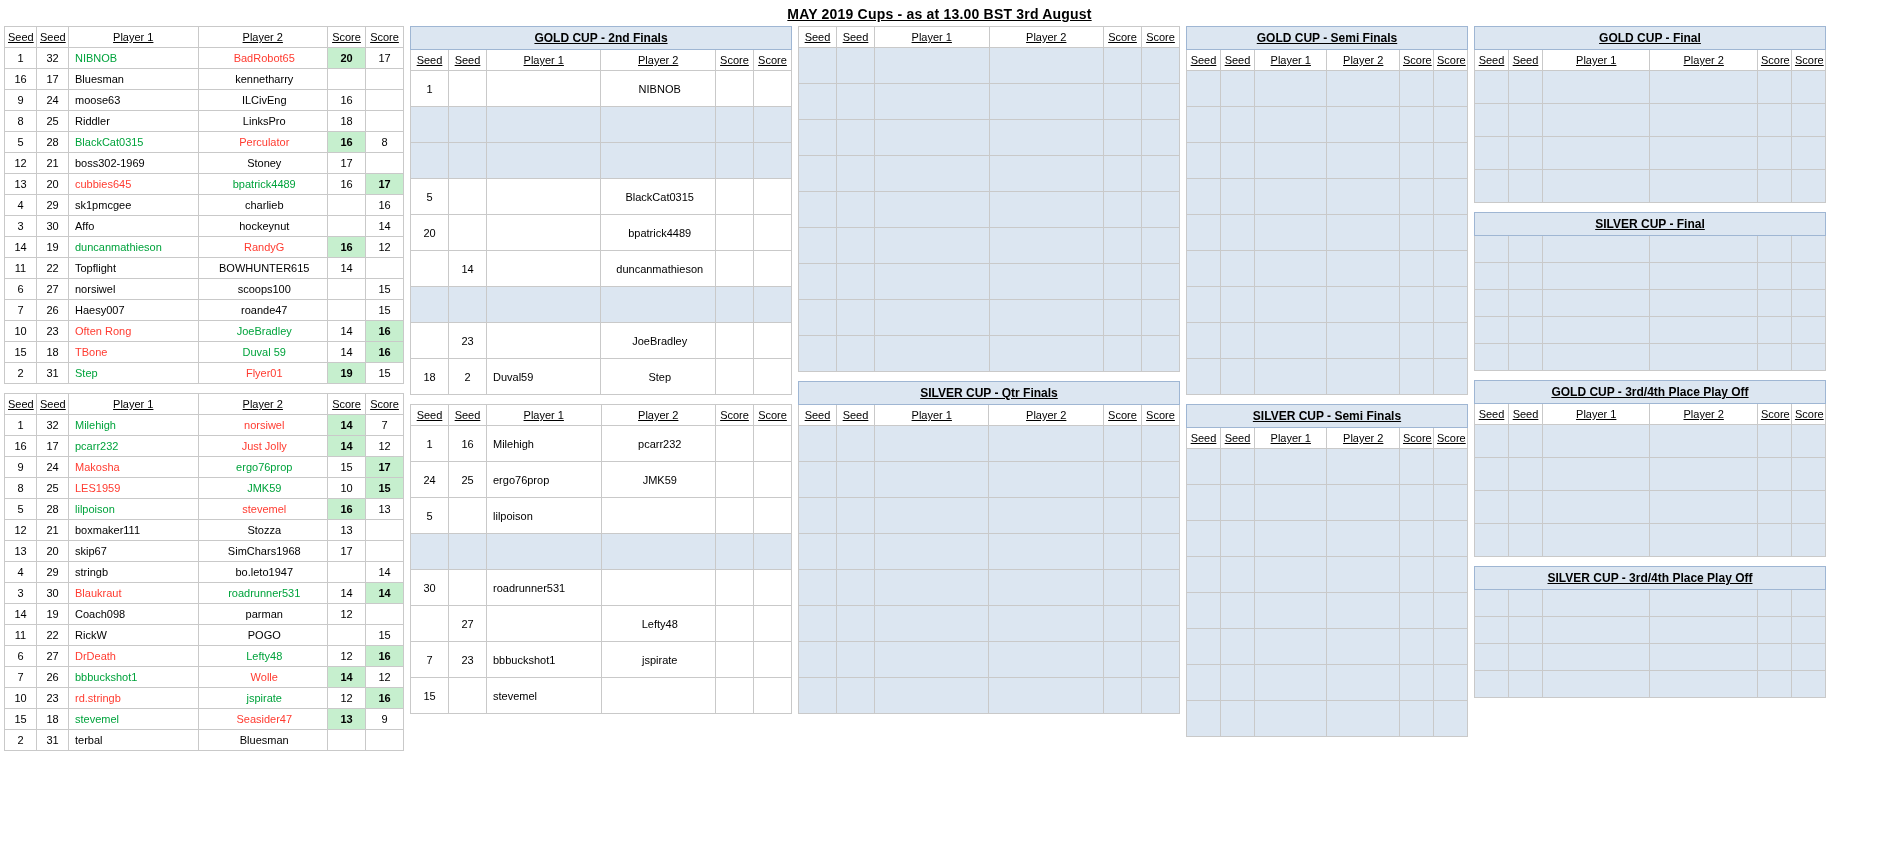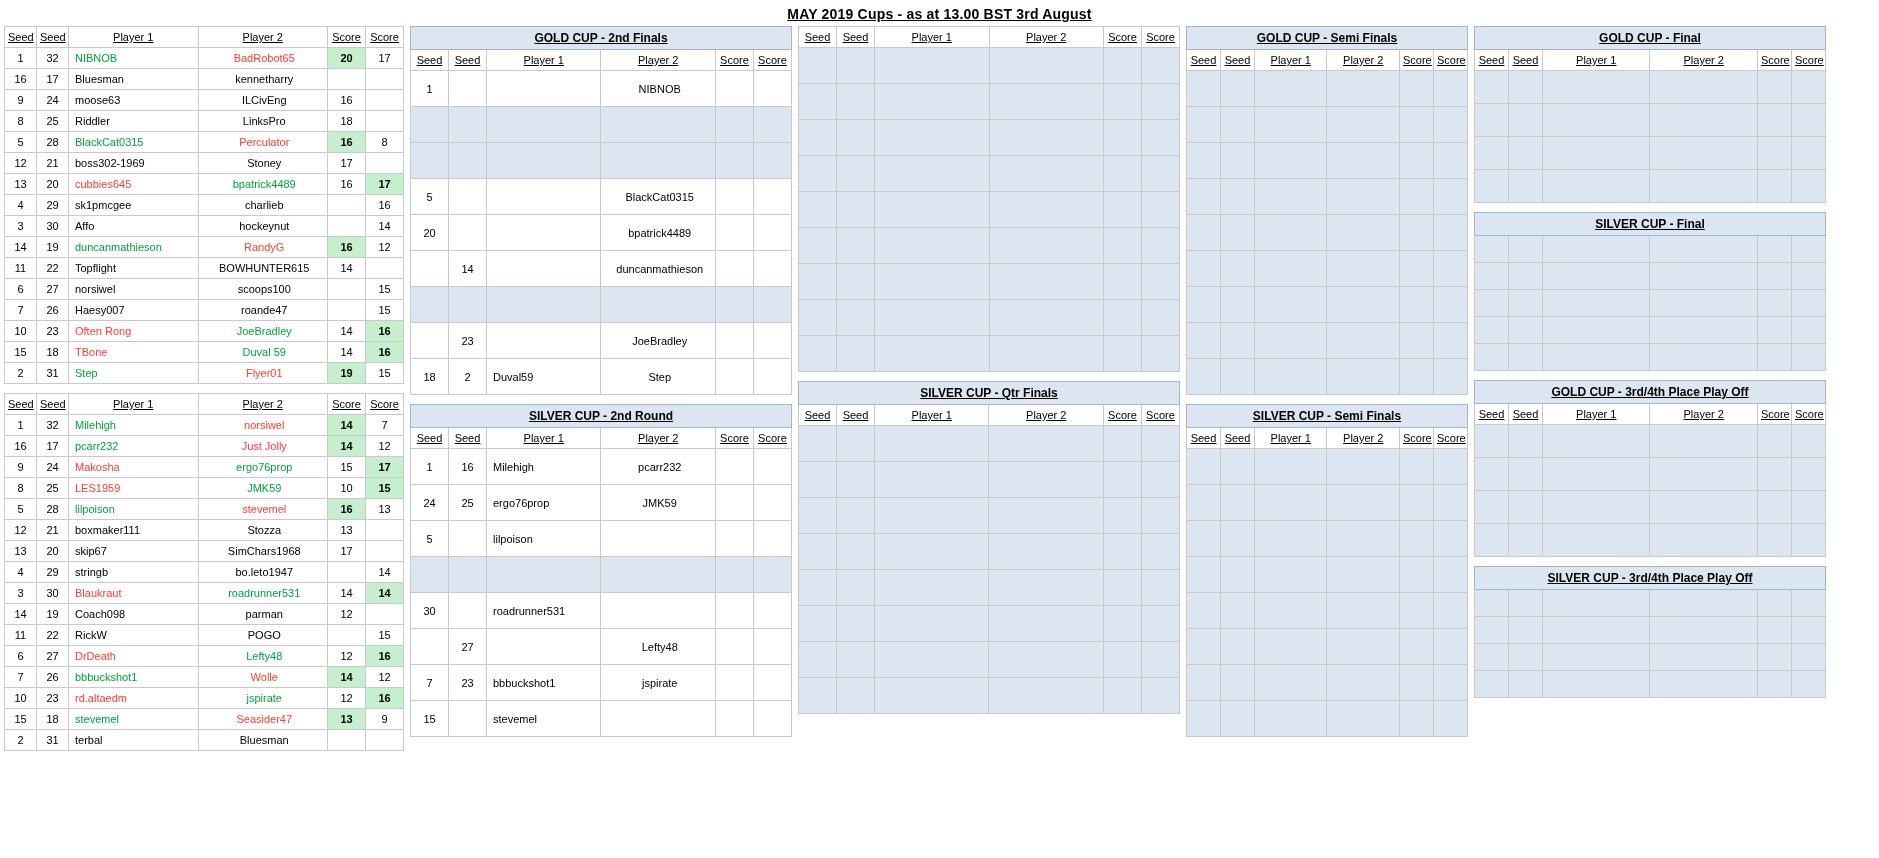--- a/index.html
+++ b/index.html
@@ -313,21 +313,21 @@
               <td class="seed">7</td>
               <td class="seed">26</td>
               <td class="player win">bbbuckshot1</td>
               <td class="player center lose">Wolle</td>
               <td class="score hl">14</td>
               <td class="score">12</td>
             </tr>
             <tr>
               <td class="seed">10</td>
               <td class="seed">23</td>
-              <td class="player lose">rd.altaedm</td>
+              <td class="player lose">rd.stringb</td>
               <td class="player center win">jspirate</td>
               <td class="score">12</td>
               <td class="score hl">16</td>
             </tr>
             <tr>
               <td class="seed">15</td>
               <td class="seed">18</td>
               <td class="player win">stevemel</td>
               <td class="player center lose">Seasider47</td>
               <td class="score hl">13</td>
@@ -451,23 +451,20 @@
       <table>
         <colgroup>
             <col style="width:38px">
             <col style="width:38px">
             <col>
             <col>
             <col style="width:38px">
             <col style="width:38px">
           </colgroup>
         <tbody>
-            <tr class="bandhdr">
-          <td colspan="6">SILVER CUP - 2nd Round</td>
-        </tr>
         <tr class="colhdr">
           <td>Seed</td>
           <td>Seed</td>
           <td>Player 1</td>
           <td>Player 2</td>
           <td>Score</td>
           <td>Score</td>
         </tr>
         </tbody>
           <tbody>

